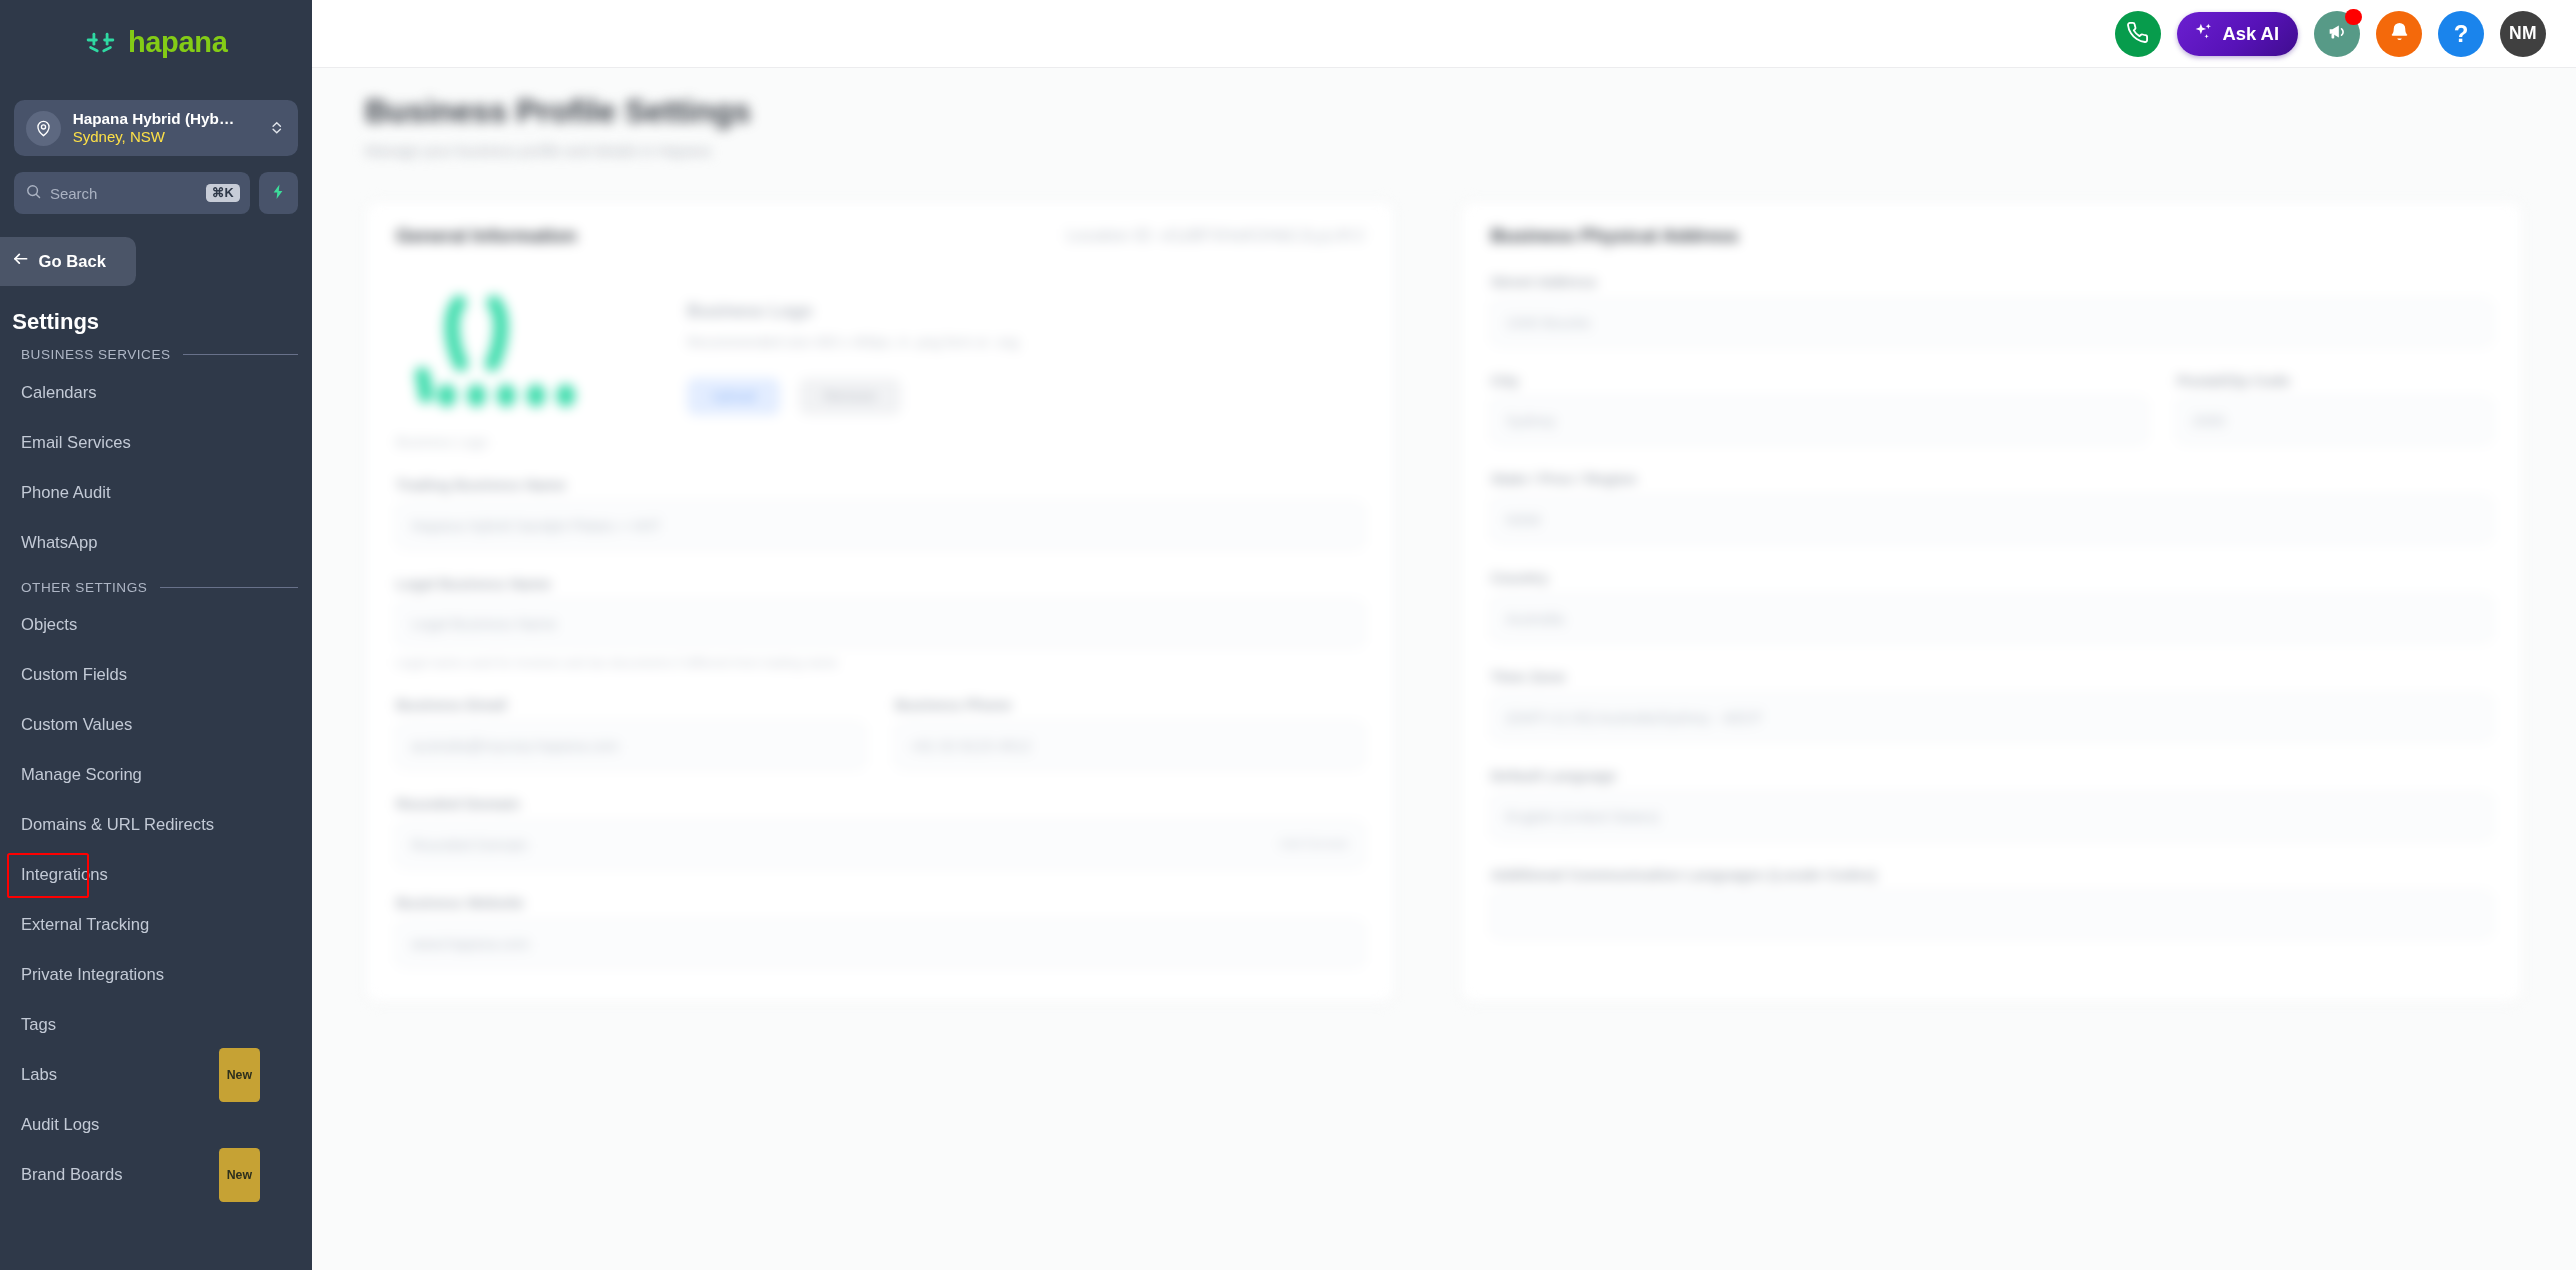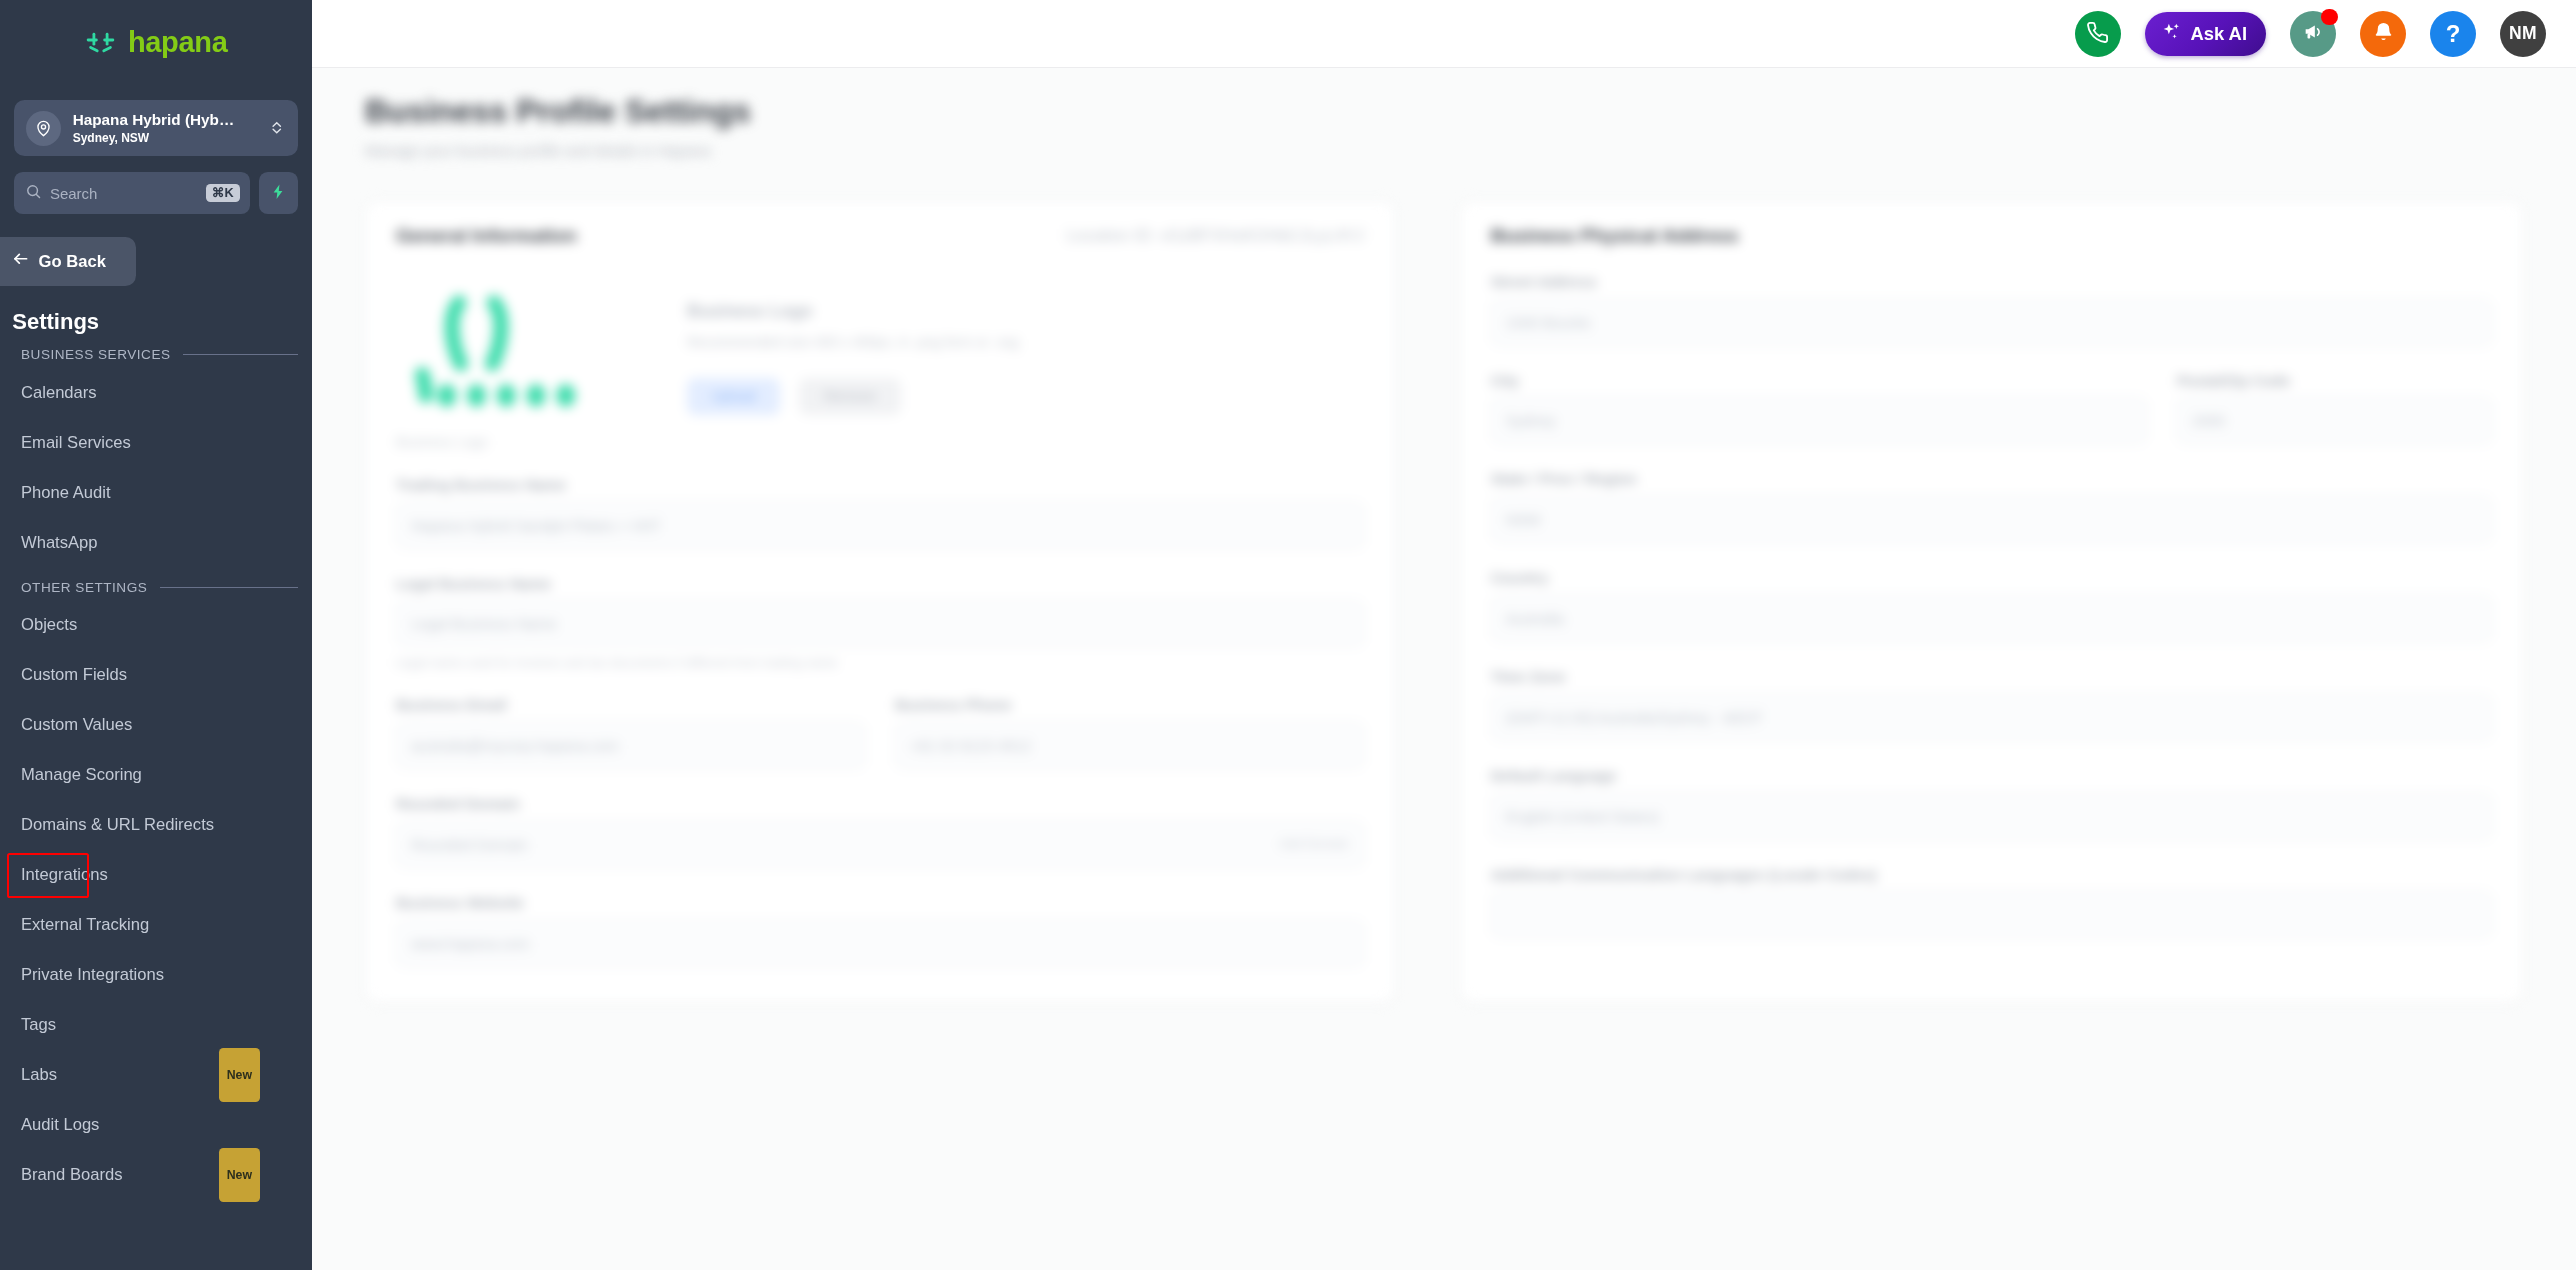--- a/index.html
+++ b/index.html
@@ -43,21 +43,21 @@
     border-radius: 50%;
     background: #5d6880;
     display: flex; align-items: center; justify-content: center;
   }
   .loc-txt { flex: 1; min-width: 0; }
   .loc-name {
     color: #ffffff; font-size: 15.3px; font-weight: 700;
     white-space: nowrap; overflow: hidden; text-overflow: ellipsis;
     line-height: 1.25;
   }
-  .loc-sub { color: #ffffff; font-size: 12px; line-height: 1.25; font-weight: bold; }
+  .loc-sub { color: #fde047; font-size: 15px; line-height: 1.25; }
   .loc-chev { width: 17.5px; flex: 0 0 17.5px; display:flex; align-items:center; justify-content:center; }
 
   .search-row { margin: 16px 14px 0 14px; display: flex; gap: 8.8px; }
   .search-box {
     flex: 1; height: 42px; background: #48536a; border-radius: 8.8px;
     display: flex; align-items: center; gap: 8.8px; padding: 0 10.5px;
   }
   .search-ph { flex: 1; color: #aab2c2; font-size: 15px; }
   .kbd {
     background: #c7ccd7; color: #2f3949; font-size: 12.7px; font-weight: 600;
@@ -113,21 +113,21 @@
     margin-right: 33px;
   }
 
   
   .main { flex: 1; position: relative; height: 1270px; background: #fafbfb; overflow: hidden; }
 
   .topbar {
     height: 68px; background: #ffffff;
     border-bottom: 0.9px solid #ececee;
     display: flex; align-items: center; justify-content: flex-end;
-    padding-right: 30px; gap: 24px;
+    padding-right: 30px; gap: 16px;
   }
   .circ {
     width: 46px; height: 46px; border-radius: 50%;
     display: flex; align-items: center; justify-content: center;
     position: relative; flex: 0 0 46px;
   }
   .c-phone { background: #079c4c; }
   .c-mega  { background: #579a87; }
   .c-bell  { background: #f4690b; }
   .c-help  { background: #1a84ec; color:#fff; font-size: 24px; font-weight: 700; }

